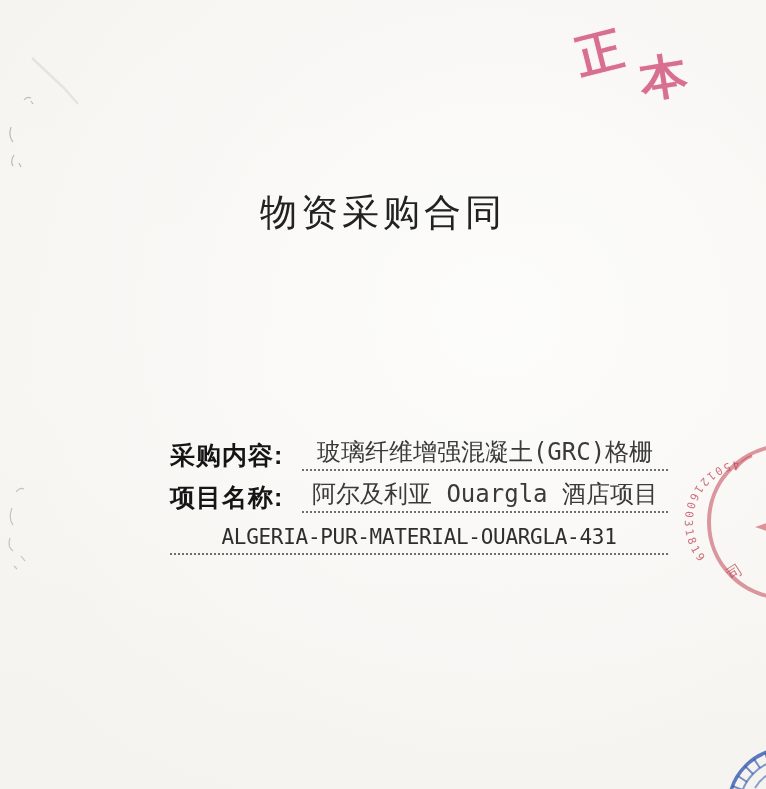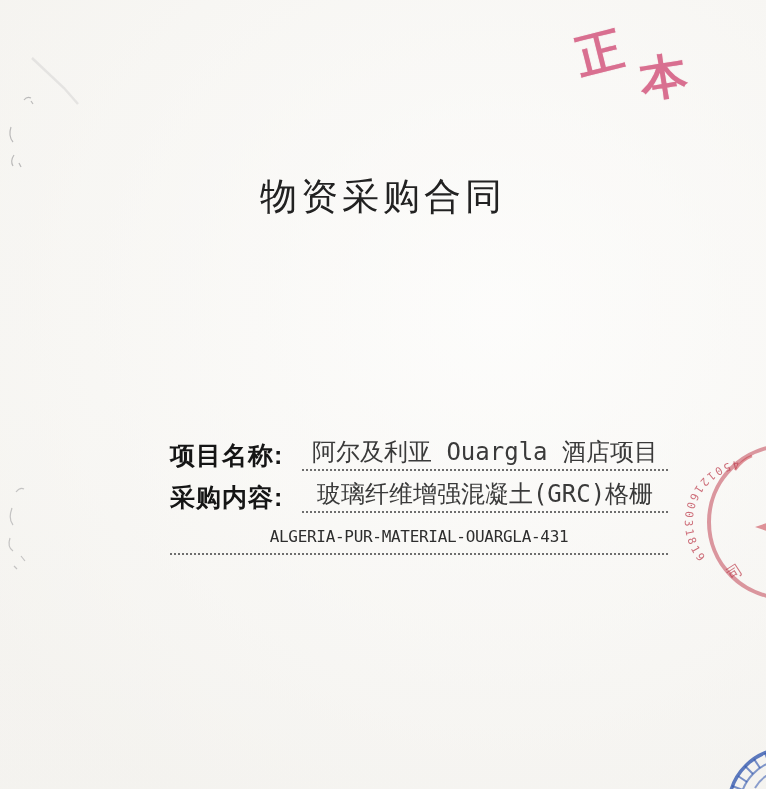--- a/index.html
+++ b/index.html
@@ -26,21 +26,21 @@
     position:absolute;
     font-size:47px; font-weight:700;
     font-family:"Liberation Serif", serif;
     opacity:.82;
     text-shadow:0 0 1px rgba(210,82,122,.55);
   }
   .copy-stamp .c1{ left:6px;  top:4px;  transform:rotate(-14deg); }
   .copy-stamp .c2{ left:70px; top:28px; transform:rotate(-9deg); }
   
   .title{
-    position:absolute; left:0; top:172px; width:766px; height:46px;
+    position:absolute; left:0; top:188px; width:766px; height:46px;
     margin:0; text-align:center;
     font-size:37px; font-weight:500; letter-spacing:4px;
     color:#222; font-family:"Liberation Serif", serif;
   }
   
   .fields{
     position:absolute; left:170px; top:437px; width:498px;
   }
   .field-row{
     display:flex; align-items:flex-end;
@@ -56,21 +56,21 @@
   .field-value{
     flex:1;
     border-bottom:2px dotted #6e6e6e;
     text-align:center;
     font-size:24px; color:#3a3a3a;
     font-family:"DejaVu Sans Mono","Liberation Serif",serif;
     line-height:31px; white-space:nowrap;
     padding-bottom:1px;
   }
   .field-row.contract-no .field-value{
-    font-size:16px; letter-spacing:-0.3px; line-height:30px; color:#2e2e2e;
+    font-size:21px; letter-spacing:-0.3px; line-height:30px; color:#2e2e2e;
   }
 </style>
 </head>
 <body>
 
 <div class="page">
 
   <svg class="artifacts" width="766" height="789" viewBox="0 0 766 789">
     <path d="M32,58 L64,88 L78,104" stroke="rgba(120,120,125,0.14)" stroke-width="2.5" fill="none"></path>
     <g stroke="rgba(90,90,95,0.38)" stroke-width="1.2" fill="none">
@@ -91,26 +91,26 @@
 
   <div class="copy-stamp">
     <span class="c1">正</span>
     <span class="c2">本</span>
   </div>
 
   <h1 class="title">物资采购合同</h1>
 
   <div class="fields">
     <div class="field-row">
+      <span class="field-label">采购内容:</span>
+      <span class="field-value">玻璃纤维增强混凝土(GRC)格栅</span>
+    </div>
+    <div class="field-row">
       <span class="field-label">项目名称:</span>
       <span class="field-value">阿尔及利亚 Ouargla 酒店项目</span>
-    </div>
-    <div class="field-row">
-      <span class="field-label">采购内容:</span>
-      <span class="field-value">玻璃纤维增强混凝土(GRC)格栅</span>
     </div>
     <div class="field-row contract-no">
       <span class="field-value">ALGERIA-PUR-MATERIAL-OUARGLA-431</span>
     </div>
   </div>
 
   <svg class="seals" width="766" height="789" viewBox="0 0 766 789">
 
     <g>
       <circle cx="785" cy="522" r="76" fill="none" stroke="rgba(197,80,95,0.58)" stroke-width="4"></circle>

